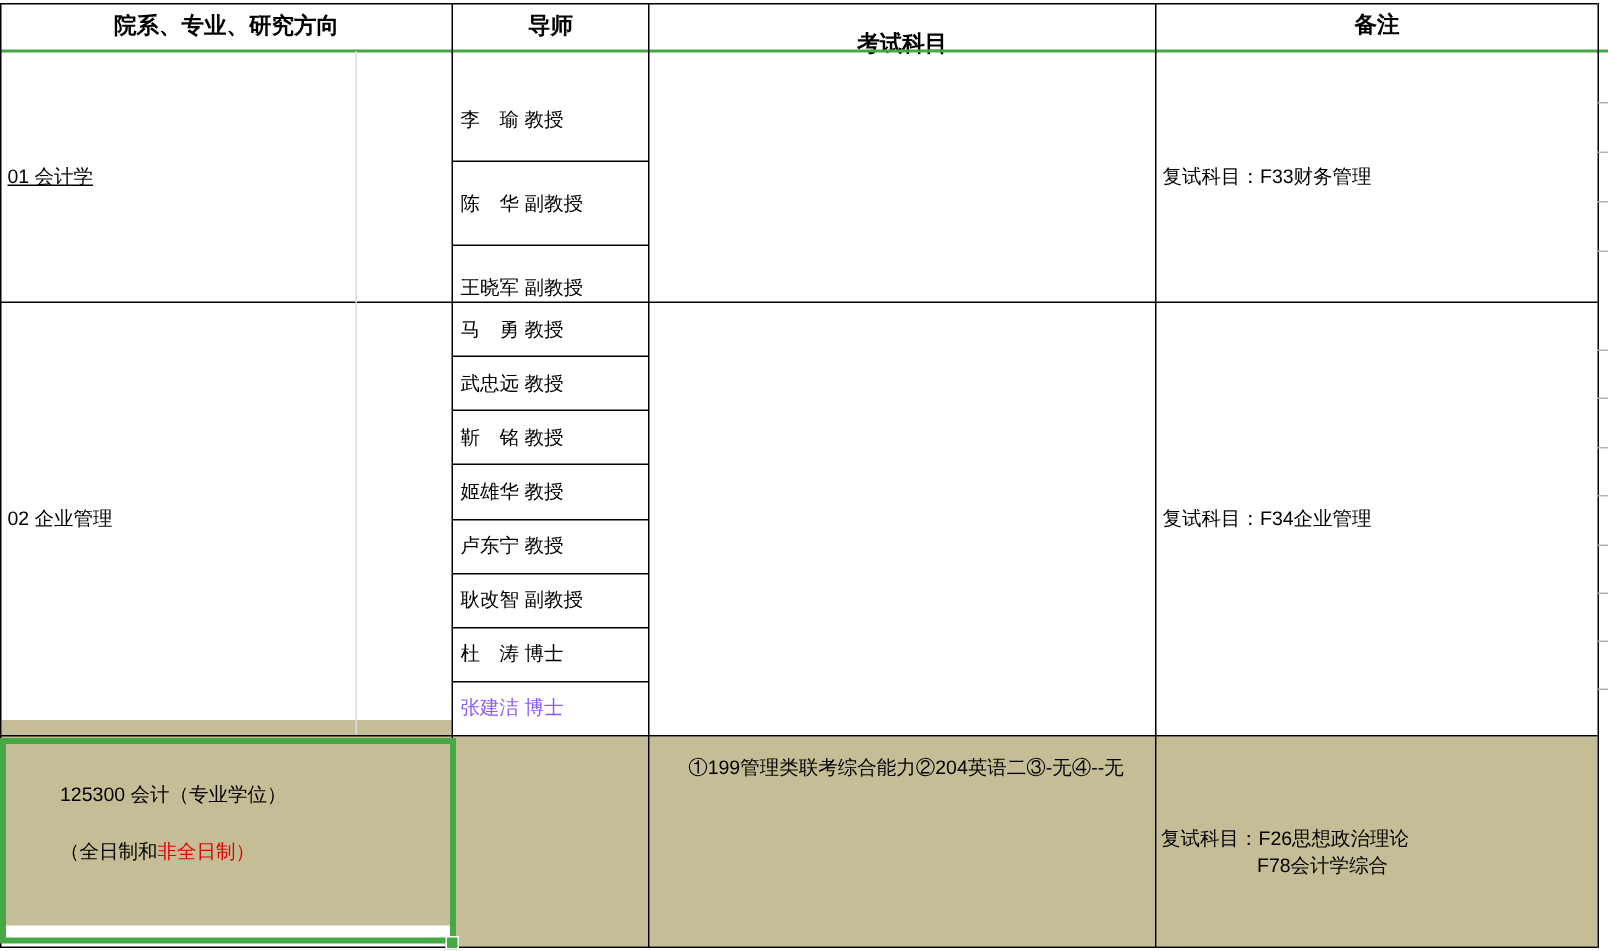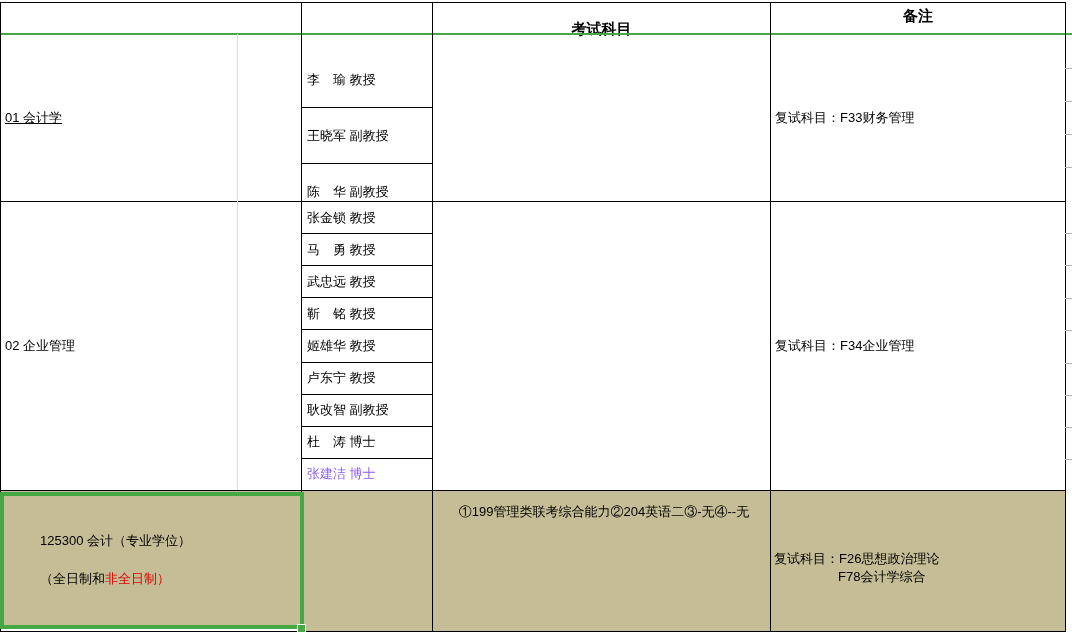--- a/index.html
+++ b/index.html
@@ -26,53 +26,56 @@
   .indent2{padding-left:64px;}
   .red{color:var(--red,#E00000);}
   .selection-box{position:absolute;box-sizing:border-box;border:4px solid var(--green,#45A845);background:transparent;}
   .fill-handle{position:absolute;box-sizing:border-box;background:var(--green,#45A845);border:1px solid #ffffff;}
 </style>
 </head>
 <body>
 
 <div class="sheet">
 
+  <div class="cell header-cell" style="left:1px;top:2px;width:300px;height:31px;">
+    <span>院系、专业、研究方向</span>
+  </div>
+  <div class="cell header-cell" style="left:302px;top:2px;width:130px;height:31px;">
+    <span>导师</span>
+  </div>
   <div class="cell header-cell" style="left:433px;top:2px;width:337px;height:31px;margin-top:12px;">
     <span>考试科目</span>
   </div>
   <div class="cell header-cell" style="left:771px;top:2px;width:294px;height:28px;">
     <span>备注</span>
   </div>
 
   <div class="cell left-pad" style="left:1px;top:34px;width:300px;height:167px;text-decoration:underline;">
     <span>01 会计学</span>
   </div>
   <div class="advisor-list" style="left:302px;top:52px;width:130px;height:167px;">
       <div class="advisor-row">
         <span>李　瑜 教授</span>
       </div>
       <div class="advisor-row">
-        <span>王晓军 副教授</span>
+        <span>陈　华 副教授</span>
       </div>
       <div class="advisor-row">
-        <span>陈　华 副教授</span>
+        <span>王晓军 副教授</span>
       </div>
     </div>
   <div class="cell" style="left:433px;top:34px;width:337px;height:167px;"></div>
   <div class="cell left-pad" style="left:771px;top:34px;width:294px;height:167px;">
     <span>复试科目：F33财务管理</span>
   </div>
 
   <div class="cell left-pad" style="left:1px;top:202px;width:300px;height:288px;">
     <span>02 企业管理</span>
   </div>
   <div class="advisor-list" style="left:302px;top:202px;width:130px;height:288px;">
-      <div class="advisor-row">
-        <span>张金锁 教授</span>
-      </div>
       <div class="advisor-row">
         <span>马　勇 教授</span>
       </div>
       <div class="advisor-row">
         <span>武忠远 教授</span>
       </div>
       <div class="advisor-row">
         <span>靳　铭 教授</span>
       </div>
       <div class="advisor-row">
@@ -89,21 +92,21 @@
       </div>
       <div class="advisor-row">
         <span style="color: #8b5cf6;">张建洁 博士</span>
       </div>
     </div>
   <div class="cell" style="left:433px;top:202px;width:337px;height:288px;"></div>
   <div class="cell left-pad" style="left:771px;top:202px;width:294px;height:288px;">
     <span>复试科目：F34企业管理</span>
   </div>
 
-  <div class="cell tan prog-cell" style="left:1px;top:491px;width:300px;height:137px;padding-left:39px;">
+  <div class="cell tan prog-cell" style="left:1px;top:480px;width:300px;height:137px;padding-left:39px;">
     <span>125300 会计（专业学位）</span>
     <span>
       <span>（全日制和</span><span class="red">非全日制）</span>
     </span>
   </div>
   <div class="cell tan" style="left:302px;top:491px;width:130px;height:140px;"></div>
   <div class="cell tan exam-cell" style="left:433px;top:491px;width:337px;height:140px;">
       <div class="exam-line">
         <span>①199管理类联考综合能力</span>
       </div>

